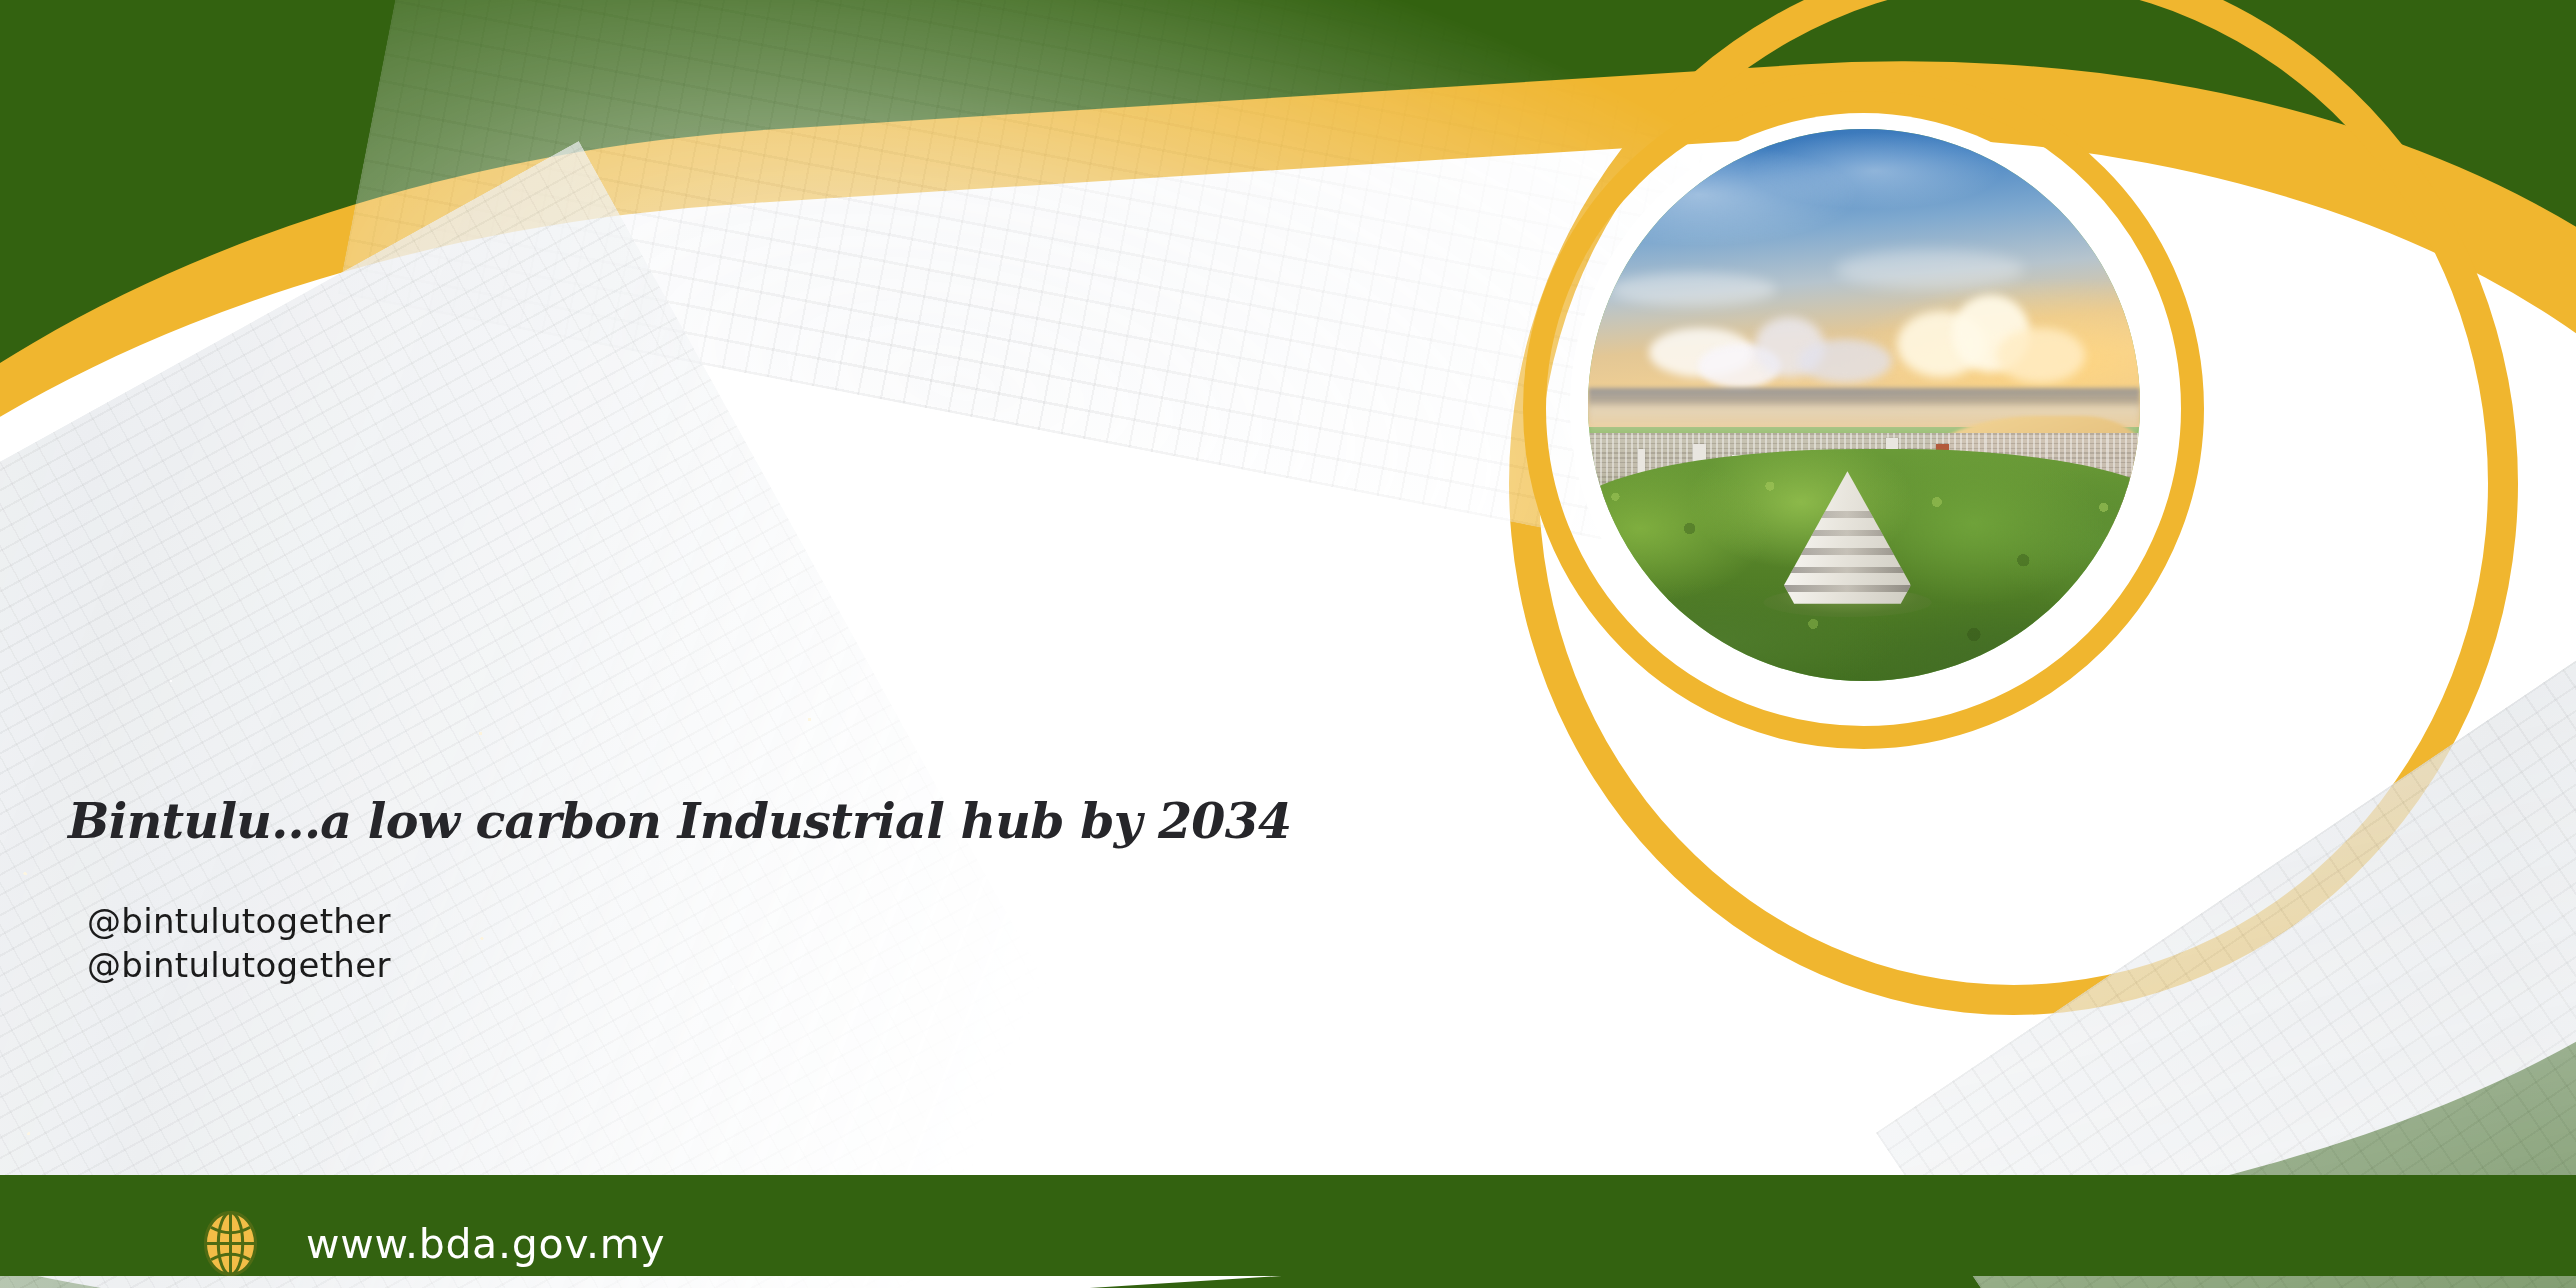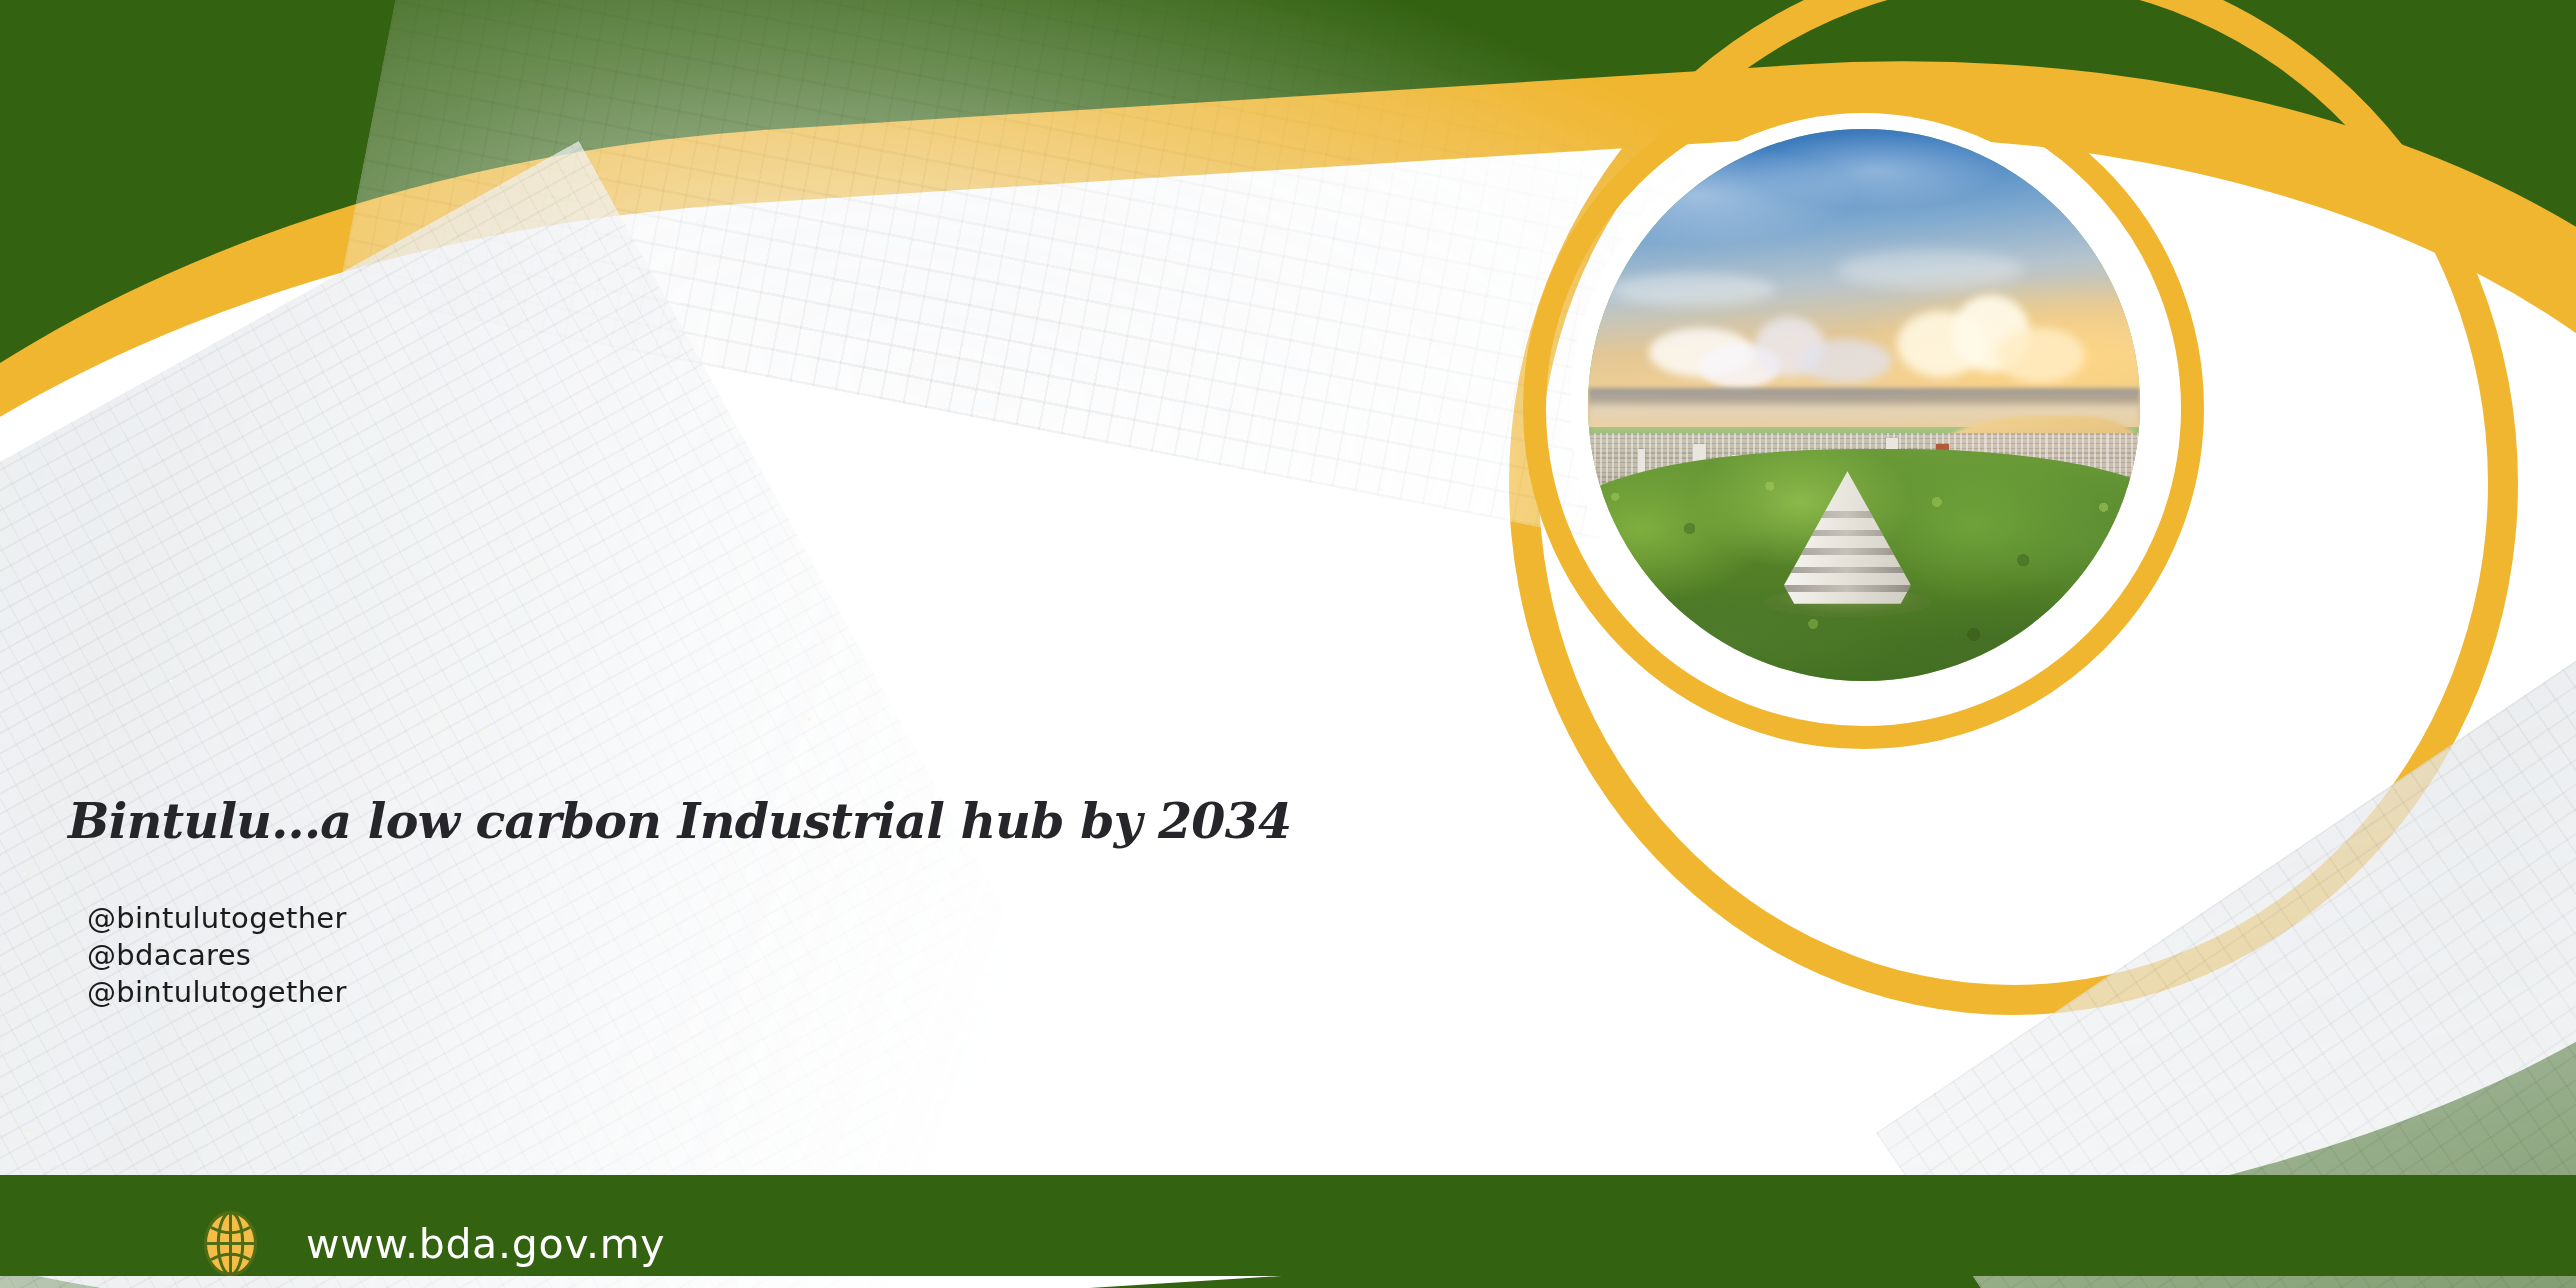--- a/index.html
+++ b/index.html
@@ -291,21 +291,21 @@
     font-family:"DejaVu Serif","Liberation Serif",serif;
     font-style:italic;font-weight:bold;
     font-size:49px;color:#26262a;
     letter-spacing:-0.7px;
     white-space:nowrap;
   }
   
   .tags{position:absolute;left:87px;top:900px;}
   .tag{
     font-family:"DejaVu Sans","Liberation Sans",sans-serif;
-    font-size:29px;color:#1b1b1b;
+    font-size:34px;color:#1b1b1b;
     line-height:1.28;letter-spacing:0.3px;
     white-space:nowrap;
   }
 
   
   .footer{
     position:absolute;left:0;bottom:12px;width:100%;height:101px;
     background:#336210;
     display:flex;align-items:flex-end;
   }
@@ -381,21 +381,20 @@
         </div>
       </div>
     </div>
   </div>
 
 
   <div class="tagline">Bintulu...a low carbon Industrial hub by 2034</div>
 
   <div class="tags">
     <div class="tag">@bintulutogether</div>
-    <div class="tag">@bdacares</div>
     <div class="tag">@bintulutogether</div>
   </div>
 
   <div class="footer">
 
     <div class="foot-item foot-web">
       <span>
         <svg class="icon-globe" viewBox="0 0 78 96" aria-hidden="true">
           <ellipse cx="39" cy="48" rx="37" ry="46" fill="#F3BD47"></ellipse>
           <g fill="none" stroke="#4F6B14" stroke-width="4.5">

